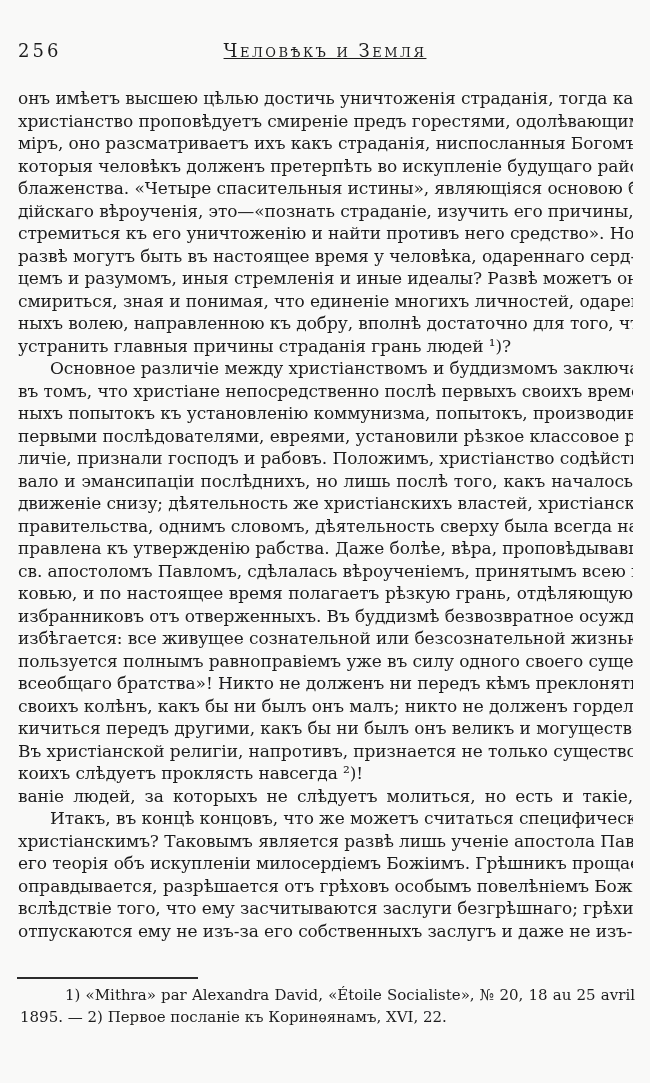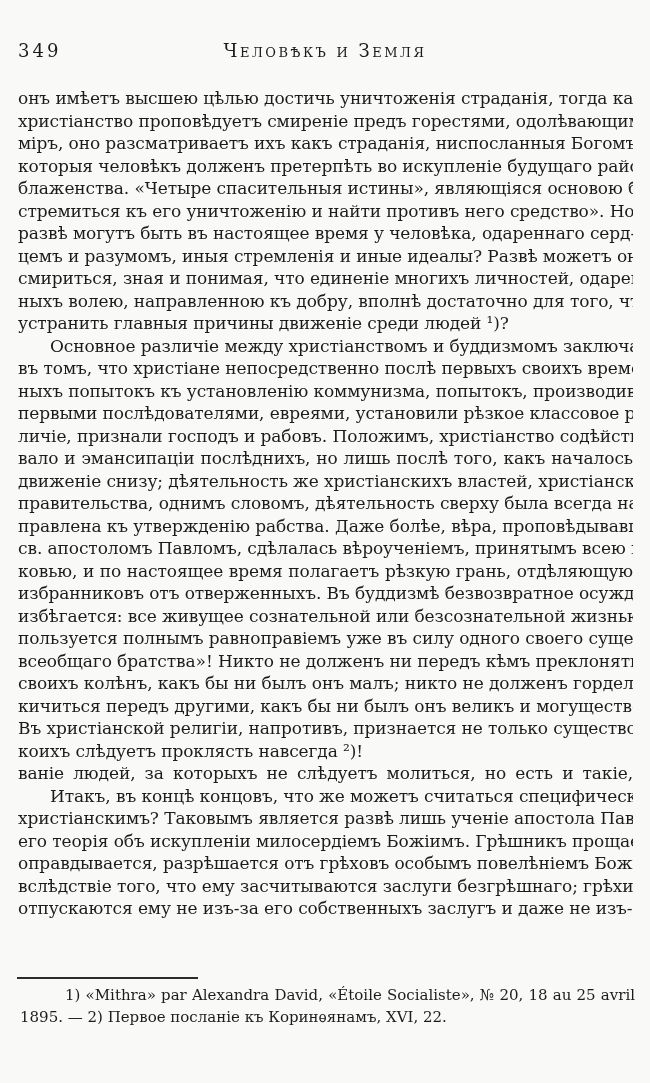--- a/index.html
+++ b/index.html
@@ -31,20 +31,21 @@
   }
   .running-title {
     position: absolute;
     left: 0;
     right: 0;
     top: 0;
     text-align: center;
     font-size: 18px;
     font-variant: small-caps;
     letter-spacing: 2.5px;
+    text-decoration: underline;
   }
   .textblock {
     position: absolute;
     top: 87px;
     left: 18px;
     width: 615px;
   }
   .line {
     height: 22.5px;
     line-height: 22.5px;
@@ -89,36 +90,37 @@
     text-indent: 45px;
   }
   .fline.last {
     text-align-last: left;
   }
 </style>
 </head>
 <body>
 
 <div class="page-header">
-  <div class="page-number">349</div>
+  <div class="page-number">256</div>
   <div class="running-title">Человѣкъ и Земля</div>
 </div>
 
 <div class="textblock">
   <div class="line">онъ имѣетъ высшею цѣлью достичь уничтоженія страданія, тогда какъ</div>
   <div class="line">христіанство проповѣдуетъ смиреніе предъ горестями, одолѣвающими</div>
   <div class="line">міръ, оно разсматриваетъ ихъ какъ страданія, ниспосланныя Богомъ,</div>
   <div class="line">которыя человѣкъ долженъ претерпѣть во искупленіе будущаго райскаго</div>
   <div class="line">блаженства. «Четыре спасительныя истины», являющіяся основою буд-</div>
+  <div class="line">дійскаго вѣроученія, это—«познать страданіе, изучить его причины,</div>
   <div class="line">стремиться къ его уничтоженію и найти противъ него средство». Но</div>
   <div class="line">развѣ могутъ быть въ настоящее время у человѣка, одареннаго серд-</div>
   <div class="line">цемъ и разумомъ, иныя стремленія и иные идеалы? Развѣ можетъ онъ</div>
   <div class="line">смириться, зная и понимая, что единеніе многихъ личностей, одарен-</div>
   <div class="line">ныхъ волею, направленною къ добру, вполнѣ достаточно для того, чтобы</div>
-  <div class="line para-end">устранить главныя причины движеніе среди людей ¹)?</div>
+  <div class="line para-end">устранить главныя причины страданія грань людей ¹)?</div>
 
   <div class="line para-start">Основное различіе между христіанствомъ и буддизмомъ заключается</div>
   <div class="line">въ томъ, что христіане непосредственно послѣ первыхъ своихъ времен-</div>
   <div class="line">ныхъ попытокъ къ установленію коммунизма, попытокъ, производившихся</div>
   <div class="line">первыми послѣдователями, евреями, установили рѣзкое классовое раз-</div>
   <div class="line">личіе, признали господъ и рабовъ. Положимъ, христіанство содѣйство-</div>
   <div class="line">вало и эмансипаціи послѣднихъ, но лишь послѣ того, какъ началось</div>
   <div class="line">движеніе снизу; дѣятельность же христіанскихъ властей, христіанскаго</div>
   <div class="line">правительства, однимъ словомъ, дѣятельность сверху была всегда на-</div>
   <div class="line">правлена къ утвержденію рабства. Даже болѣе, вѣра, проповѣдывавшаяся</div>

